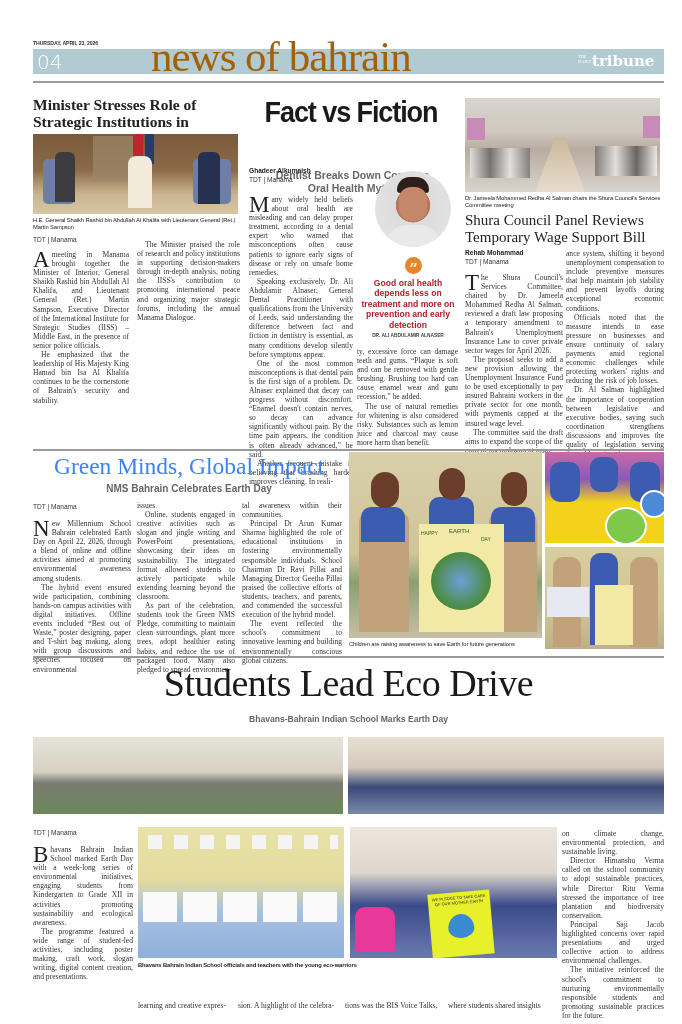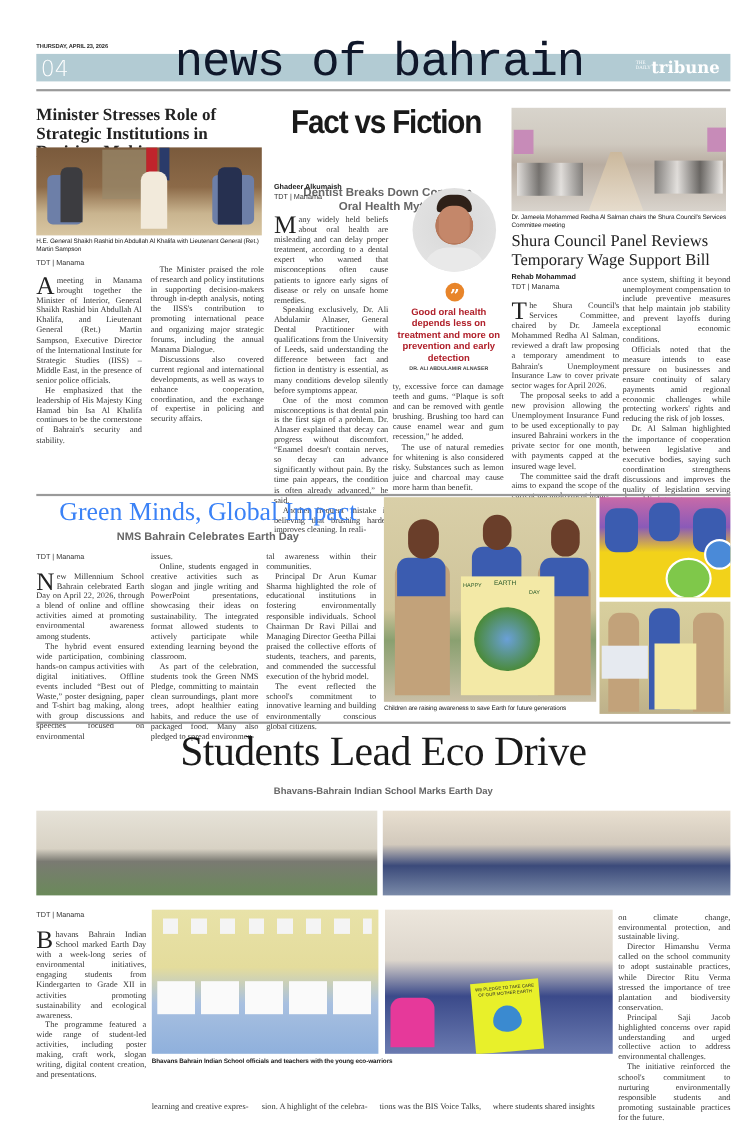--- a/index.html
+++ b/index.html
@@ -18,22 +18,22 @@
   .byline b { font-weight: bold; color: #222; }
   .caption { font-family: "Liberation Sans", sans-serif; font-size: 5.8px; line-height: 7px; color: #222; letter-spacing: -0.1px; }
   .rule { position: absolute; height: 2px; background: #9a9a9a; }
   .photo { position: absolute; overflow: hidden; }
   .col { position: absolute; }
 
   
   .mast-date { left: 33px; top: 40px; font-family: "Liberation Sans", sans-serif; font-size: 5.2px; font-weight: bold; color: #333; letter-spacing: -0.1px; }
   .mast-band { left: 33px; top: 49px; width: 631px; height: 25px; background: #b2cbd3; }
   .mast-page { left: 37px; top: 50px; font-family: "DejaVu Sans", sans-serif; font-size: 20px; color: #fff; font-weight: 200; }
-  .mast-title { left: 151px; top: 34px; width: 380px; text-align: right; font-family: Liberation Mono, monospace;
-                font-size: 43px; line-height: 46px; color: #0f172a; font-weight: normal; letter-spacing: -1px; background: transparent; }
+  .mast-title { left: 151px; top: 34px; width: 380px; text-align: left; font-family: Liberation Serif, serif;
+                font-size: 43px; line-height: 46px; color: #a16207; font-weight: normal; letter-spacing: -1px; background: transparent; }
   .mast-logo { left: 578px; top: 51px; width: 86px; height: 22px; }
   .mast-logo .the { position: absolute; left: 0; top: 3px; font-size: 4.5px; line-height: 5px; color: #fff; font-family: "Liberation Serif", serif; }
   .mast-logo .trib { position: absolute; left: 14px; top: 0px; font-family: "DejaVu Serif", serif; font-weight: bold;
                      font-size: 15px; line-height: 20px; color: #fff; }
   .mast-rule { left: 33px; top: 81px; width: 631px; height: 2px; background: #9a9a9a; }
 </style>
 </head>
 <body>
 
 <div class="abs mast-date">THURSDAY, APRIL 23, 2026</div>
@@ -58,21 +58,20 @@
   <div class="abs" style="left:165px;top:18px;width:22px;height:52px;background:#263050;border-radius:6px 6px 0 0;"></div>
 </div>
 <div class="abs caption" style="left:33px;top:217px;width:210px;">H.E. General Shaikh Rashid bin Abdullah Al Khalifa with Lieutenant General (Ret.) Martin Sampson</div>
 <div class="abs byline" style="left:33px;top:236px;">TDT | Manama</div>
 <div class="col body-text" style="left:33px;top:250px;width:96px;">
   <p class="first"><span class="dropcap">A</span><span>meeting in Manama brought together the Minister of Interior, General Shaikh Rashid bin Abdullah Al Khalifa, and Lieutenant General (Ret.) Martin Sampson, Executive Director of the International Institute for Strategic Studies (IISS) – Middle East, in the presence of senior police officials.</span></p>
   <p>He emphasized that the leadership of His Majesty King Hamad bin Isa Al Khalifa continues to be the cornerstone of Bahrain's security and stability.</p>
 </div>
 <div class="col body-text" style="left:137px;top:240px;width:103px;">
   <p>The Minister praised the role of research and policy institutions in supporting decision-makers through in-depth analysis, noting the IISS's contribution to promoting international peace and organizing major strategic forums, including the annual Manama Dialogue.</p>
-  <p>Discussions also covered current regional and international developments, as well as ways to enhance cooperation, coordination, and the exchange of expertise in policing and security affairs.</p>
 </div>
 
 <div class="abs sans" style="left:245px;top:95px;width:212px;text-align:center;font-size:30px;line-height:34px;font-weight:bold;color:#1a1a1a;letter-spacing:-1.2px;transform:scaleX(.9);transform-origin:center;">Fact vs Fiction</div>
 <div class="abs sans" style="left:270px;top:133px;width:165px;text-align:center;font-size:10.5px;line-height:13px;font-weight:bold;color:#666;margin-top:36px;">Dentist Breaks Down Common Oral Health Myths</div>
 <div class="abs byline" style="left:249px;top:167px;">
   <b>Ghadeer Alkumaish</b><br>
   <span>TDT | Manama</span>
 </div>
 <div class="col body-text" style="left:249px;top:195px;width:104px;">
   <p class="first"><span class="dropcap">M</span><span>any widely held beliefs about oral health are misleading and can delay proper treatment, according to a dental expert who warned that misconceptions often cause patients to ignore early signs of disease or rely on unsafe home remedies.</span></p>
@@ -198,15 +197,15 @@
   <div class="abs" style="left:5px;top:80px;width:40px;height:45px;background:#e6399a;border-radius:10px 10px 0 0;"></div>
 </div>
 
 <div class="col body-text" style="left:138px;top:1001px;width:426px;text-align:left;">
   <span style="display:inline-block;width:100px;">learning and creative expres-</span><span style="display:inline-block;width:107px;">sion. A highlight of the celebra-</span><span style="display:inline-block;width:103px;">tions was the BIS Voice Talks,</span><span>where students shared insights</span>
 </div>
 
 <div class="col body-text" style="left:562px;top:829px;width:102px;">
   <p class="first">on climate change, environmental protection, and sustainable living.</p>
   <p>Director Himanshu Verma called on the school community to adopt sustainable practices, while Director Ritu Verma stressed the importance of tree plantation and biodiversity conservation.</p>
-  <p>Principal Saji Jacob highlighted concerns over rapid understanding and urged collective action to address environmental challenges.</p>
+  <p>Principal Saji Jacob highlighted concerns over rapid presentations and urged collective action to address environmental challenges.</p>
   <p>The initiative reinforced the school's commitment to nurturing environmentally responsible students and promoting sustainable practices for the future.</p>
 </div>
 
 </body></html>

